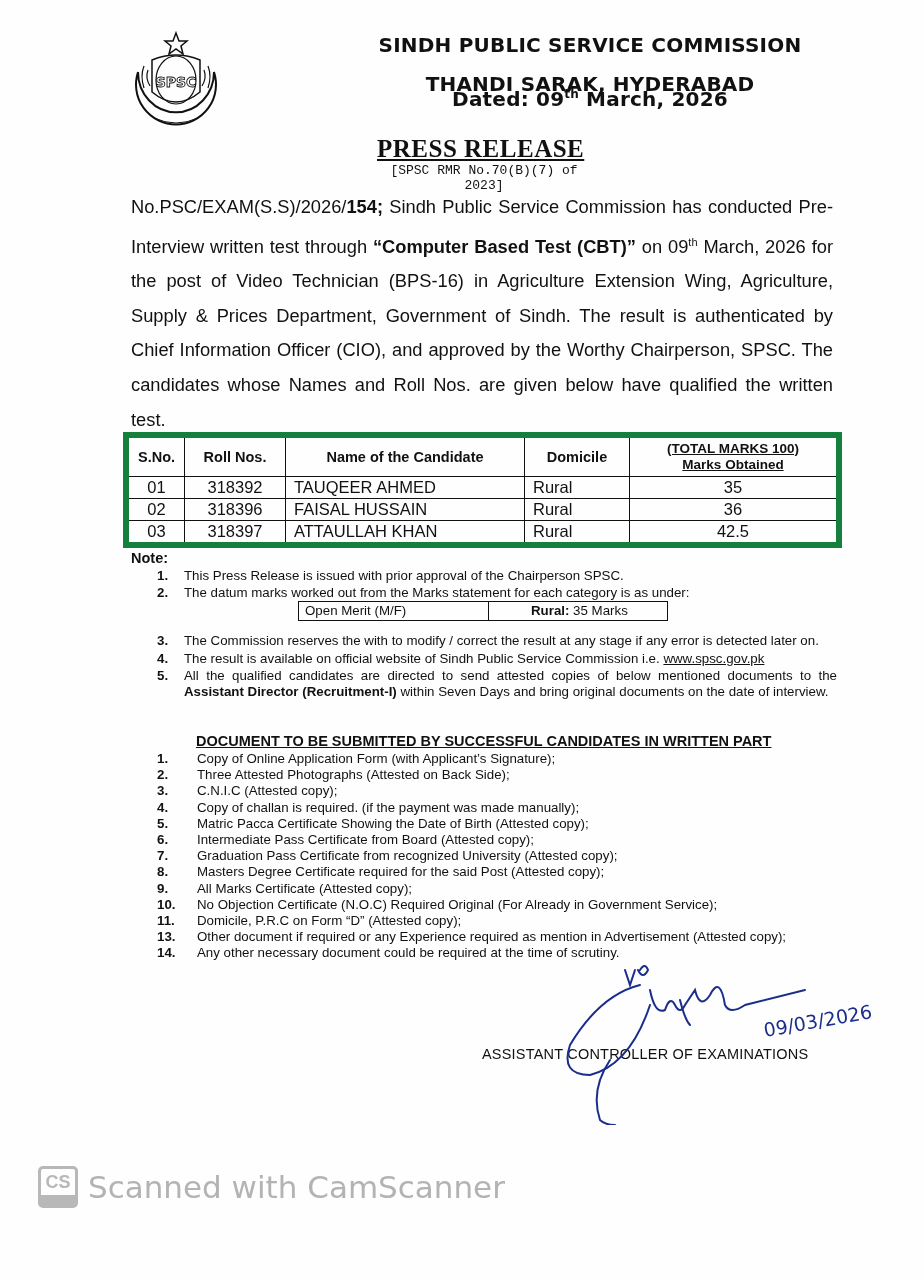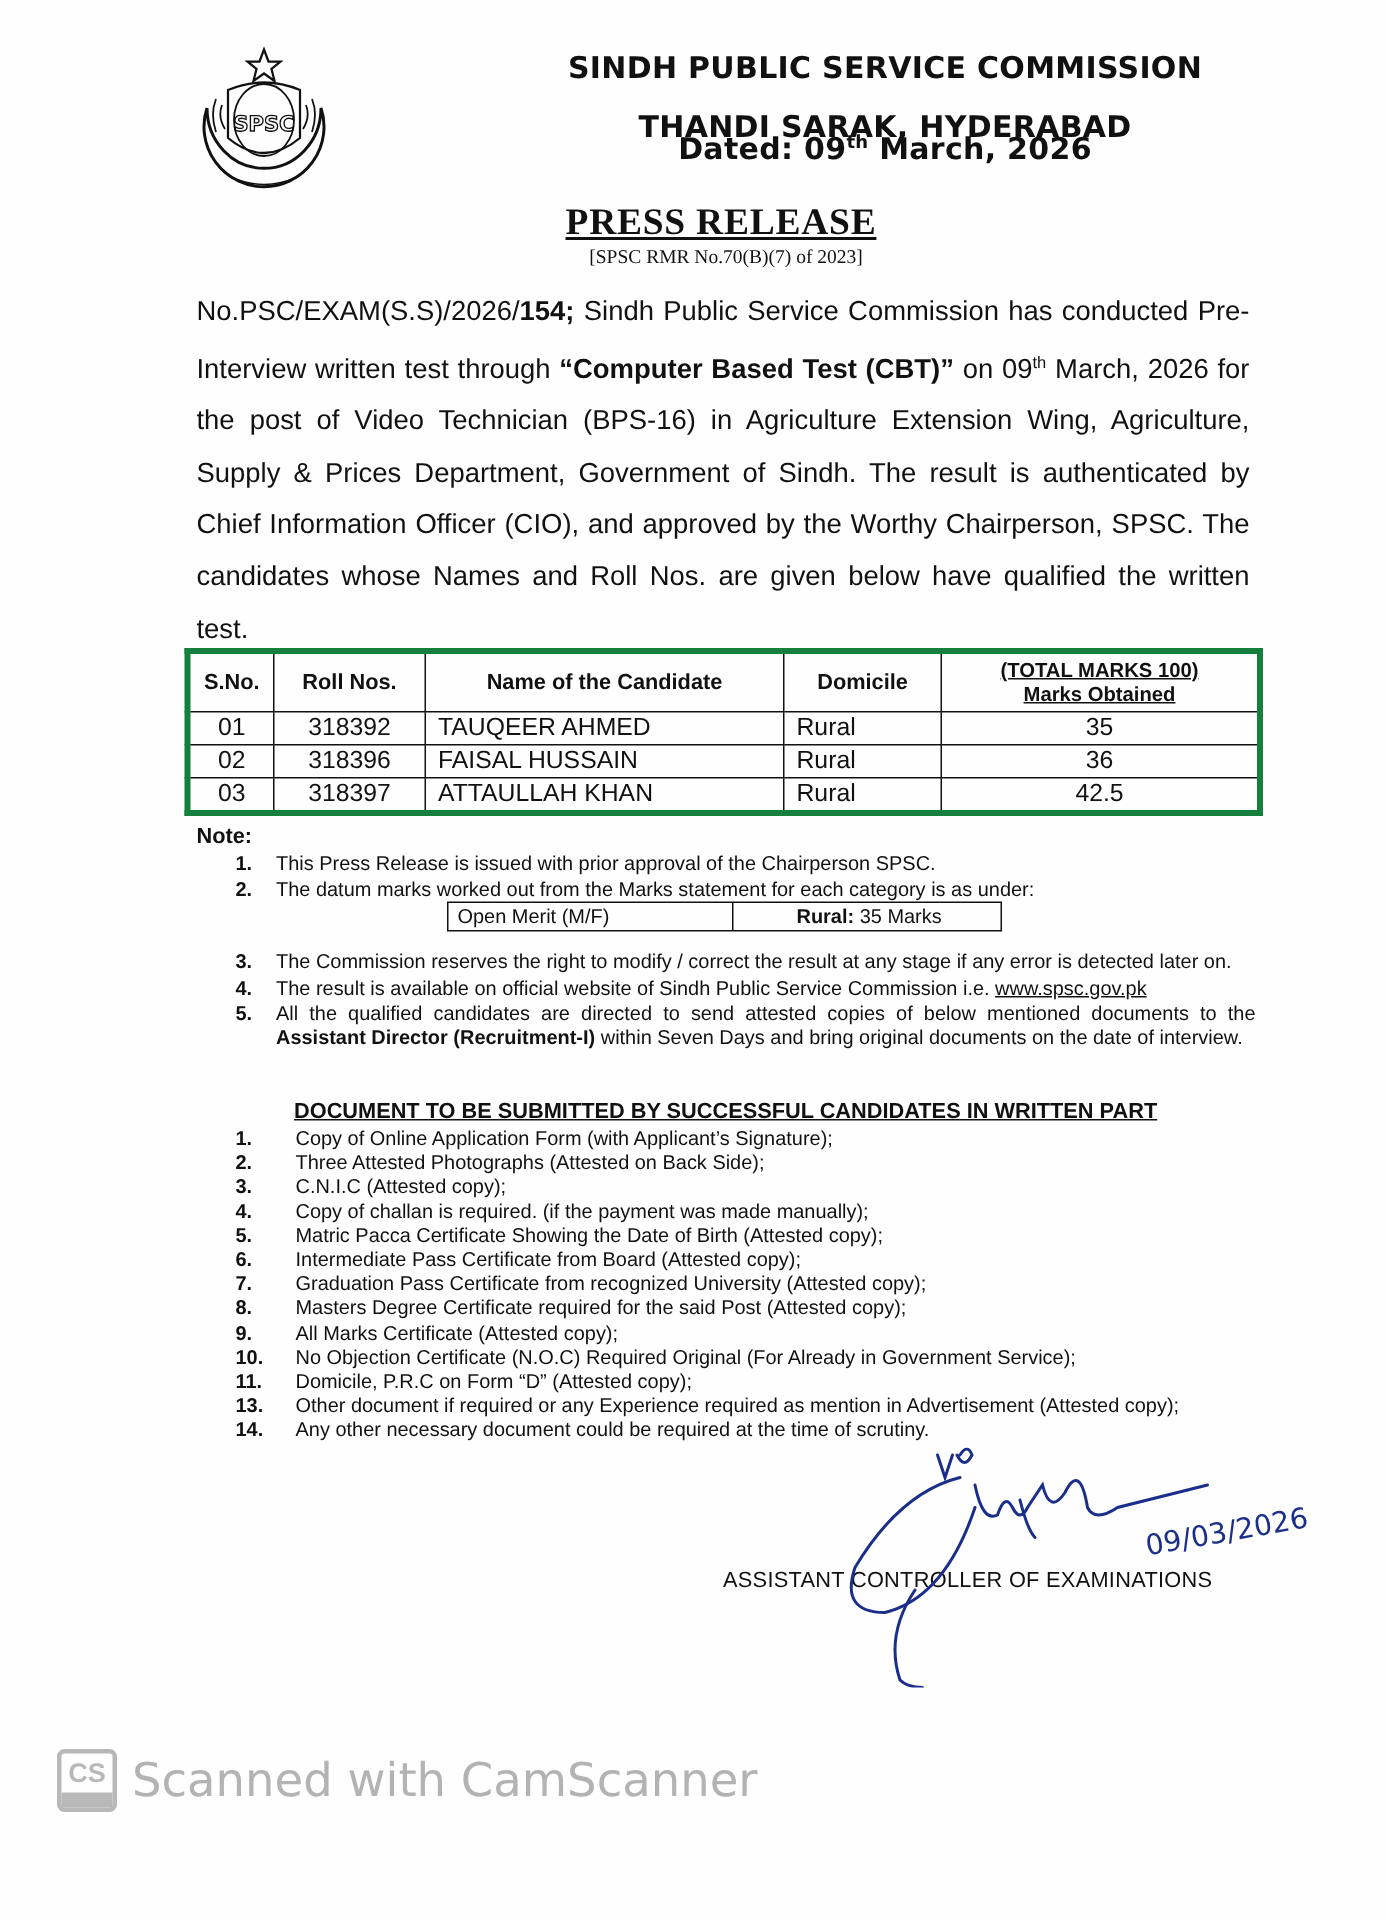--- a/index.html
+++ b/index.html
@@ -2,25 +2,25 @@
 <html><head>
 <meta charset="utf-8">
 <style>
   html, body { margin:0; padding:0; }
   body { width:924px; height:1280px; background:#fefefe; position:relative; overflow:hidden; color:#111; font-family:"Liberation Sans", "DejaVu Sans", sans-serif; }
   .abs { position:absolute; }
   .logo { left:124px; top:30px; width:104px; height:104px; }
   .hdr { left:340px; width:500px; text-align:center; font-weight:bold; font-family:"DejaVu Sans", sans-serif; font-size:20px; letter-spacing:0.2px; }
   .hdr sup { font-size:12px; }
   .pr-title { left:377px; top:135px; font-family:"Liberation Serif", "DejaVu Serif", serif; font-weight:bold; font-size:25px; text-decoration:underline; letter-spacing:0.5px; }
-  .rmr { left:377px; top:163px; width:214px; text-align:center; font-size:13px; font-family:Liberation Serif, serif; }
+  .rmr { left:377px; top:163px; width:214px; text-align:center; font-size:13px; font-family:Liberation Mono, monospace; }
   .body-para { left:131px; top:190px; width:702px; font-size:18.3px; line-height:34.6px; text-align:justify; font-family:"Liberation Sans", sans-serif; }
   .body-para b { font-weight:bold; }
   .body-para sup { font-size:11px; }
-  table.results { position:absolute; left:123px; top:432px; width:719px; border-collapse:collapse; font-family:"Liberation Sans", sans-serif; border:4px solid #15803d; }
+  table.results { position:absolute; left:123px; top:432px; width:719px; border-collapse:collapse; font-family:"Liberation Sans", sans-serif; border:6px solid #15803d; }
   table.results th, table.results td { border:1.5px solid #111; padding:0 8px; font-size:16.5px; }
   table.results th { height:38px; font-weight:bold; font-size:14.5px; }
   table.results td { height:21px; line-height:21px; }
   .th-marks span { display:block; text-decoration:underline; font-size:13.5px; line-height:16px; }
   .center { text-align:center; }
   .note-label { left:131px; top:550px; font-weight:bold; font-size:14.5px; }
   .notes { left:157px; top:568px; width:680px; font-size:13.3px; line-height:16.2px; }
   .note-item { display:flex; margin-bottom:1px; }
   .note-num { width:27px; font-weight:bold; flex-shrink:0; }
   .note-text { flex:1; text-align:justify; }
@@ -109,21 +109,21 @@
     <span class="note-num">1.</span>
     <span class="note-text">This Press Release is issued with prior approval of the Chairperson SPSC.</span>
   </div>
   <div class="note-item">
     <span class="note-num">2.</span>
     <span class="note-text">The datum marks worked out from the Marks statement for each category is as under:</span>
   </div>
   <div style="height:31px;"></div>
   <div class="note-item">
     <span class="note-num">3.</span>
-    <span class="note-text">The Commission reserves the right to modify / correct the result at any stage if any error is detected later on.</span>
+    <span class="note-text">The Commission reserves the with to modify / correct the result at any stage if any error is detected later on.</span>
   </div>
   <div class="note-item">
     <span class="note-num">4.</span>
     <span class="note-text"><span>The result is available on official website of Sindh Public Service Commission i.e. </span><a class="web">www.spsc.gov.pk</a></span>
   </div>
   <div class="note-item">
     <span class="note-num">5.</span>
     <span class="note-text"><span>All the qualified candidates are directed to send attested copies of below mentioned documents to the </span><b>Assistant Director (Recruitment-I)</b><span> within Seven Days and bring original documents on the date of interview.</span></span>
   </div>
 </div>

